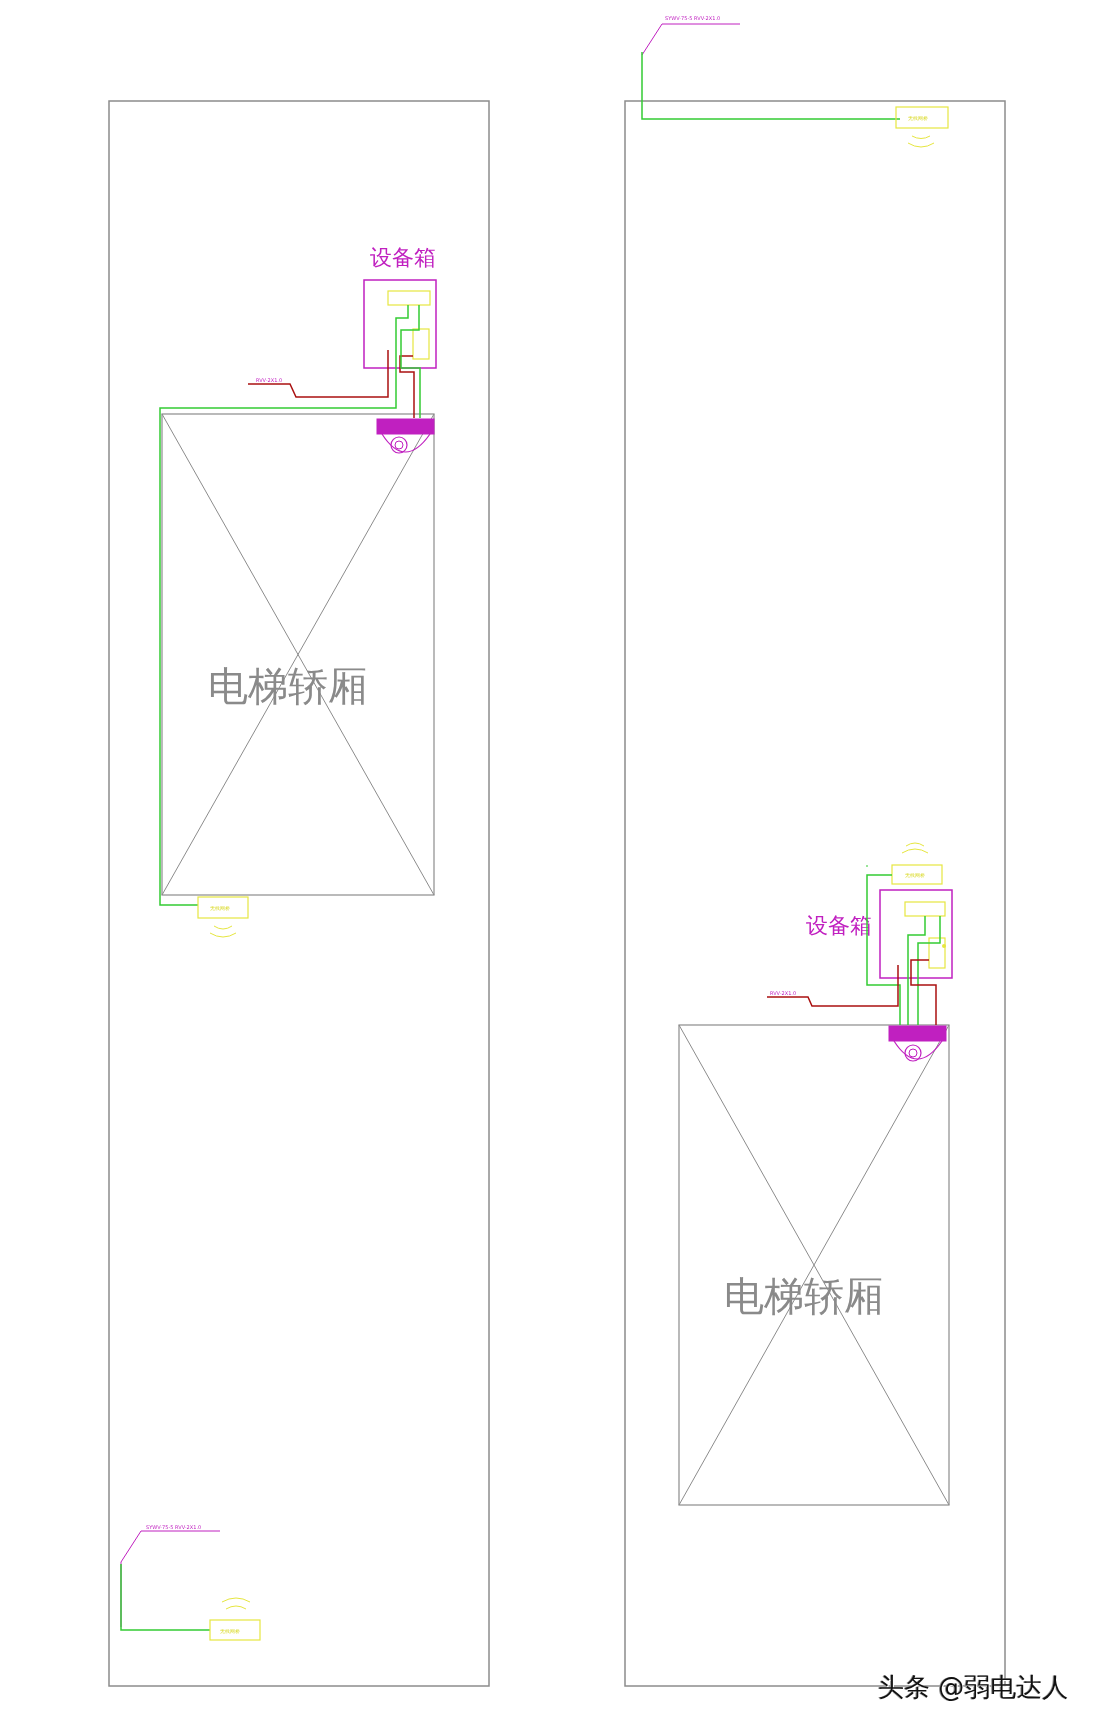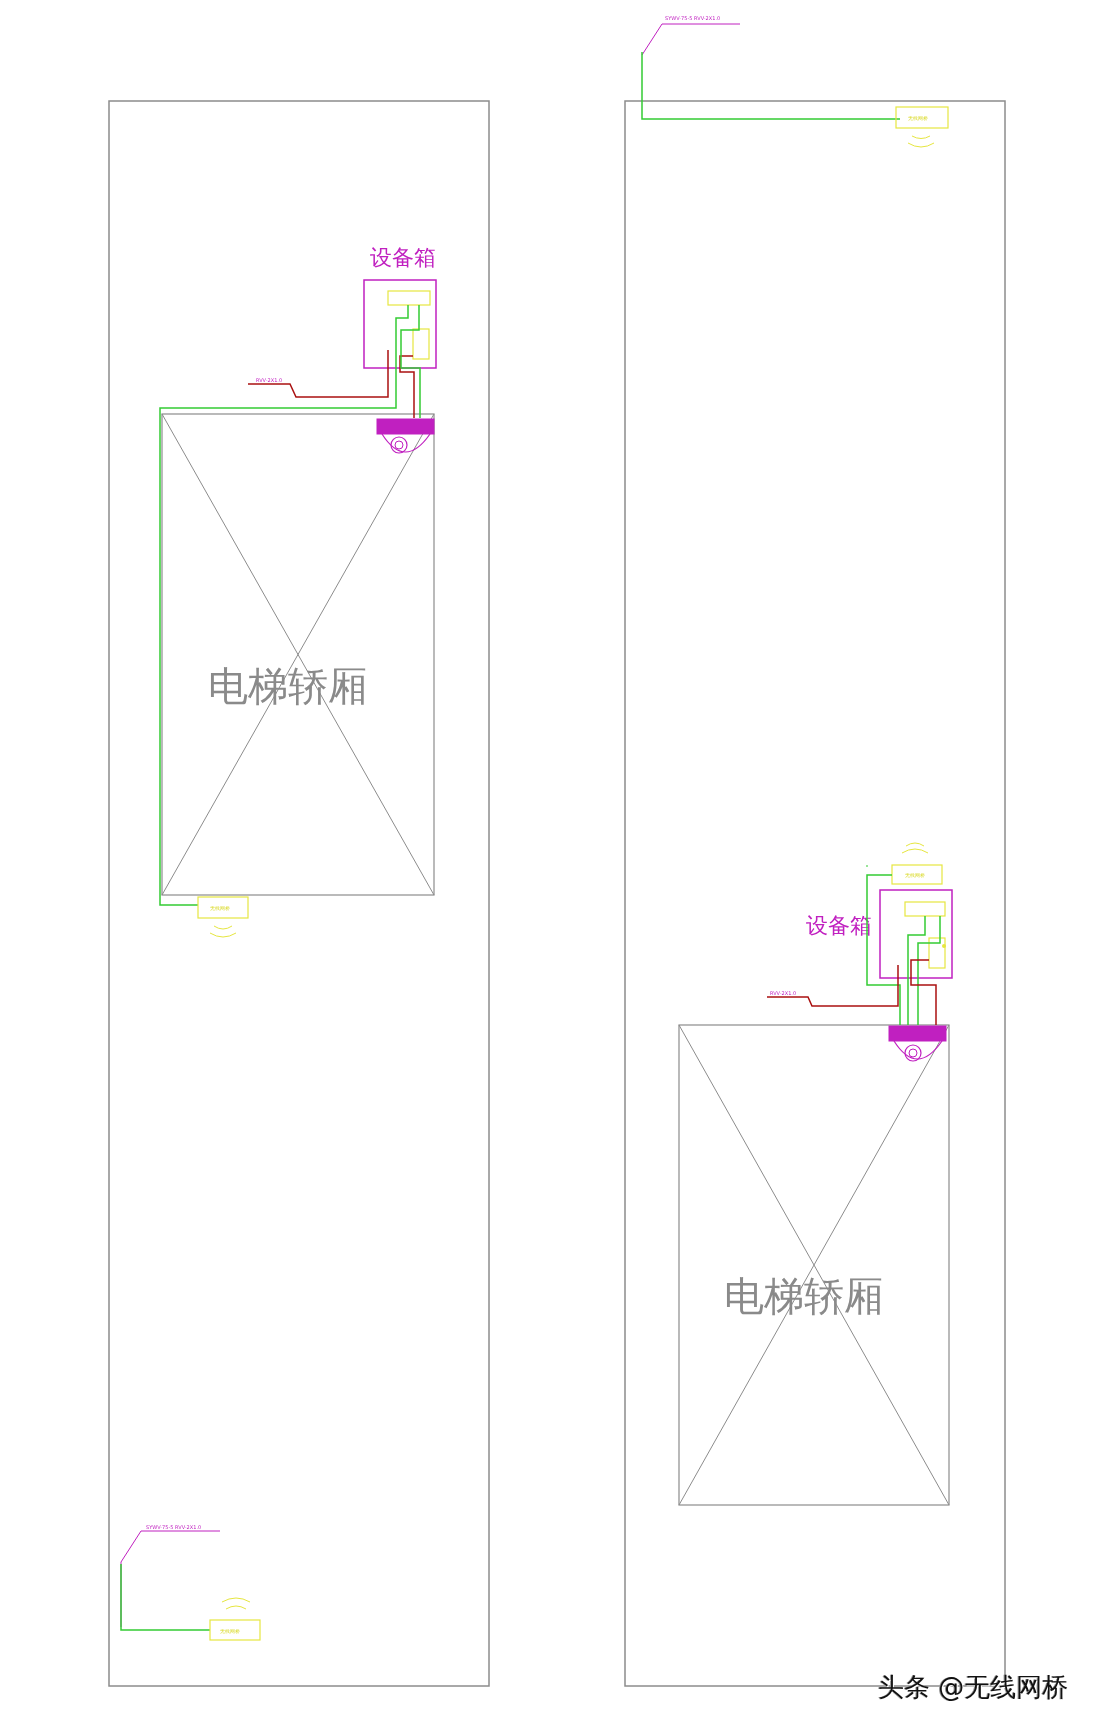--- a/index.html
+++ b/index.html
@@ -113,13 +113,13 @@
     </g>
     <g>
       <rect x="889" y="1026" width="57" height="15" fill="#c020c0" stroke="#c020c0"></rect>
       <path d="M894,1041 Q917,1077 942,1041" fill="none" stroke="#c020c0" stroke-width="1.2"></path>
       <circle cx="913" cy="1053" r="8" fill="none" stroke="#c020c0" stroke-width="1.2"></circle>
       <circle cx="913" cy="1053" r="4" fill="none" stroke="#c020c0" stroke-width="1"></circle>
     </g>
   </g>
 </svg>
 
-<div class="wm">头条 @无线网桥</div>
+<div class="wm">头条 @弱电达人</div>
 
 </body></html>

